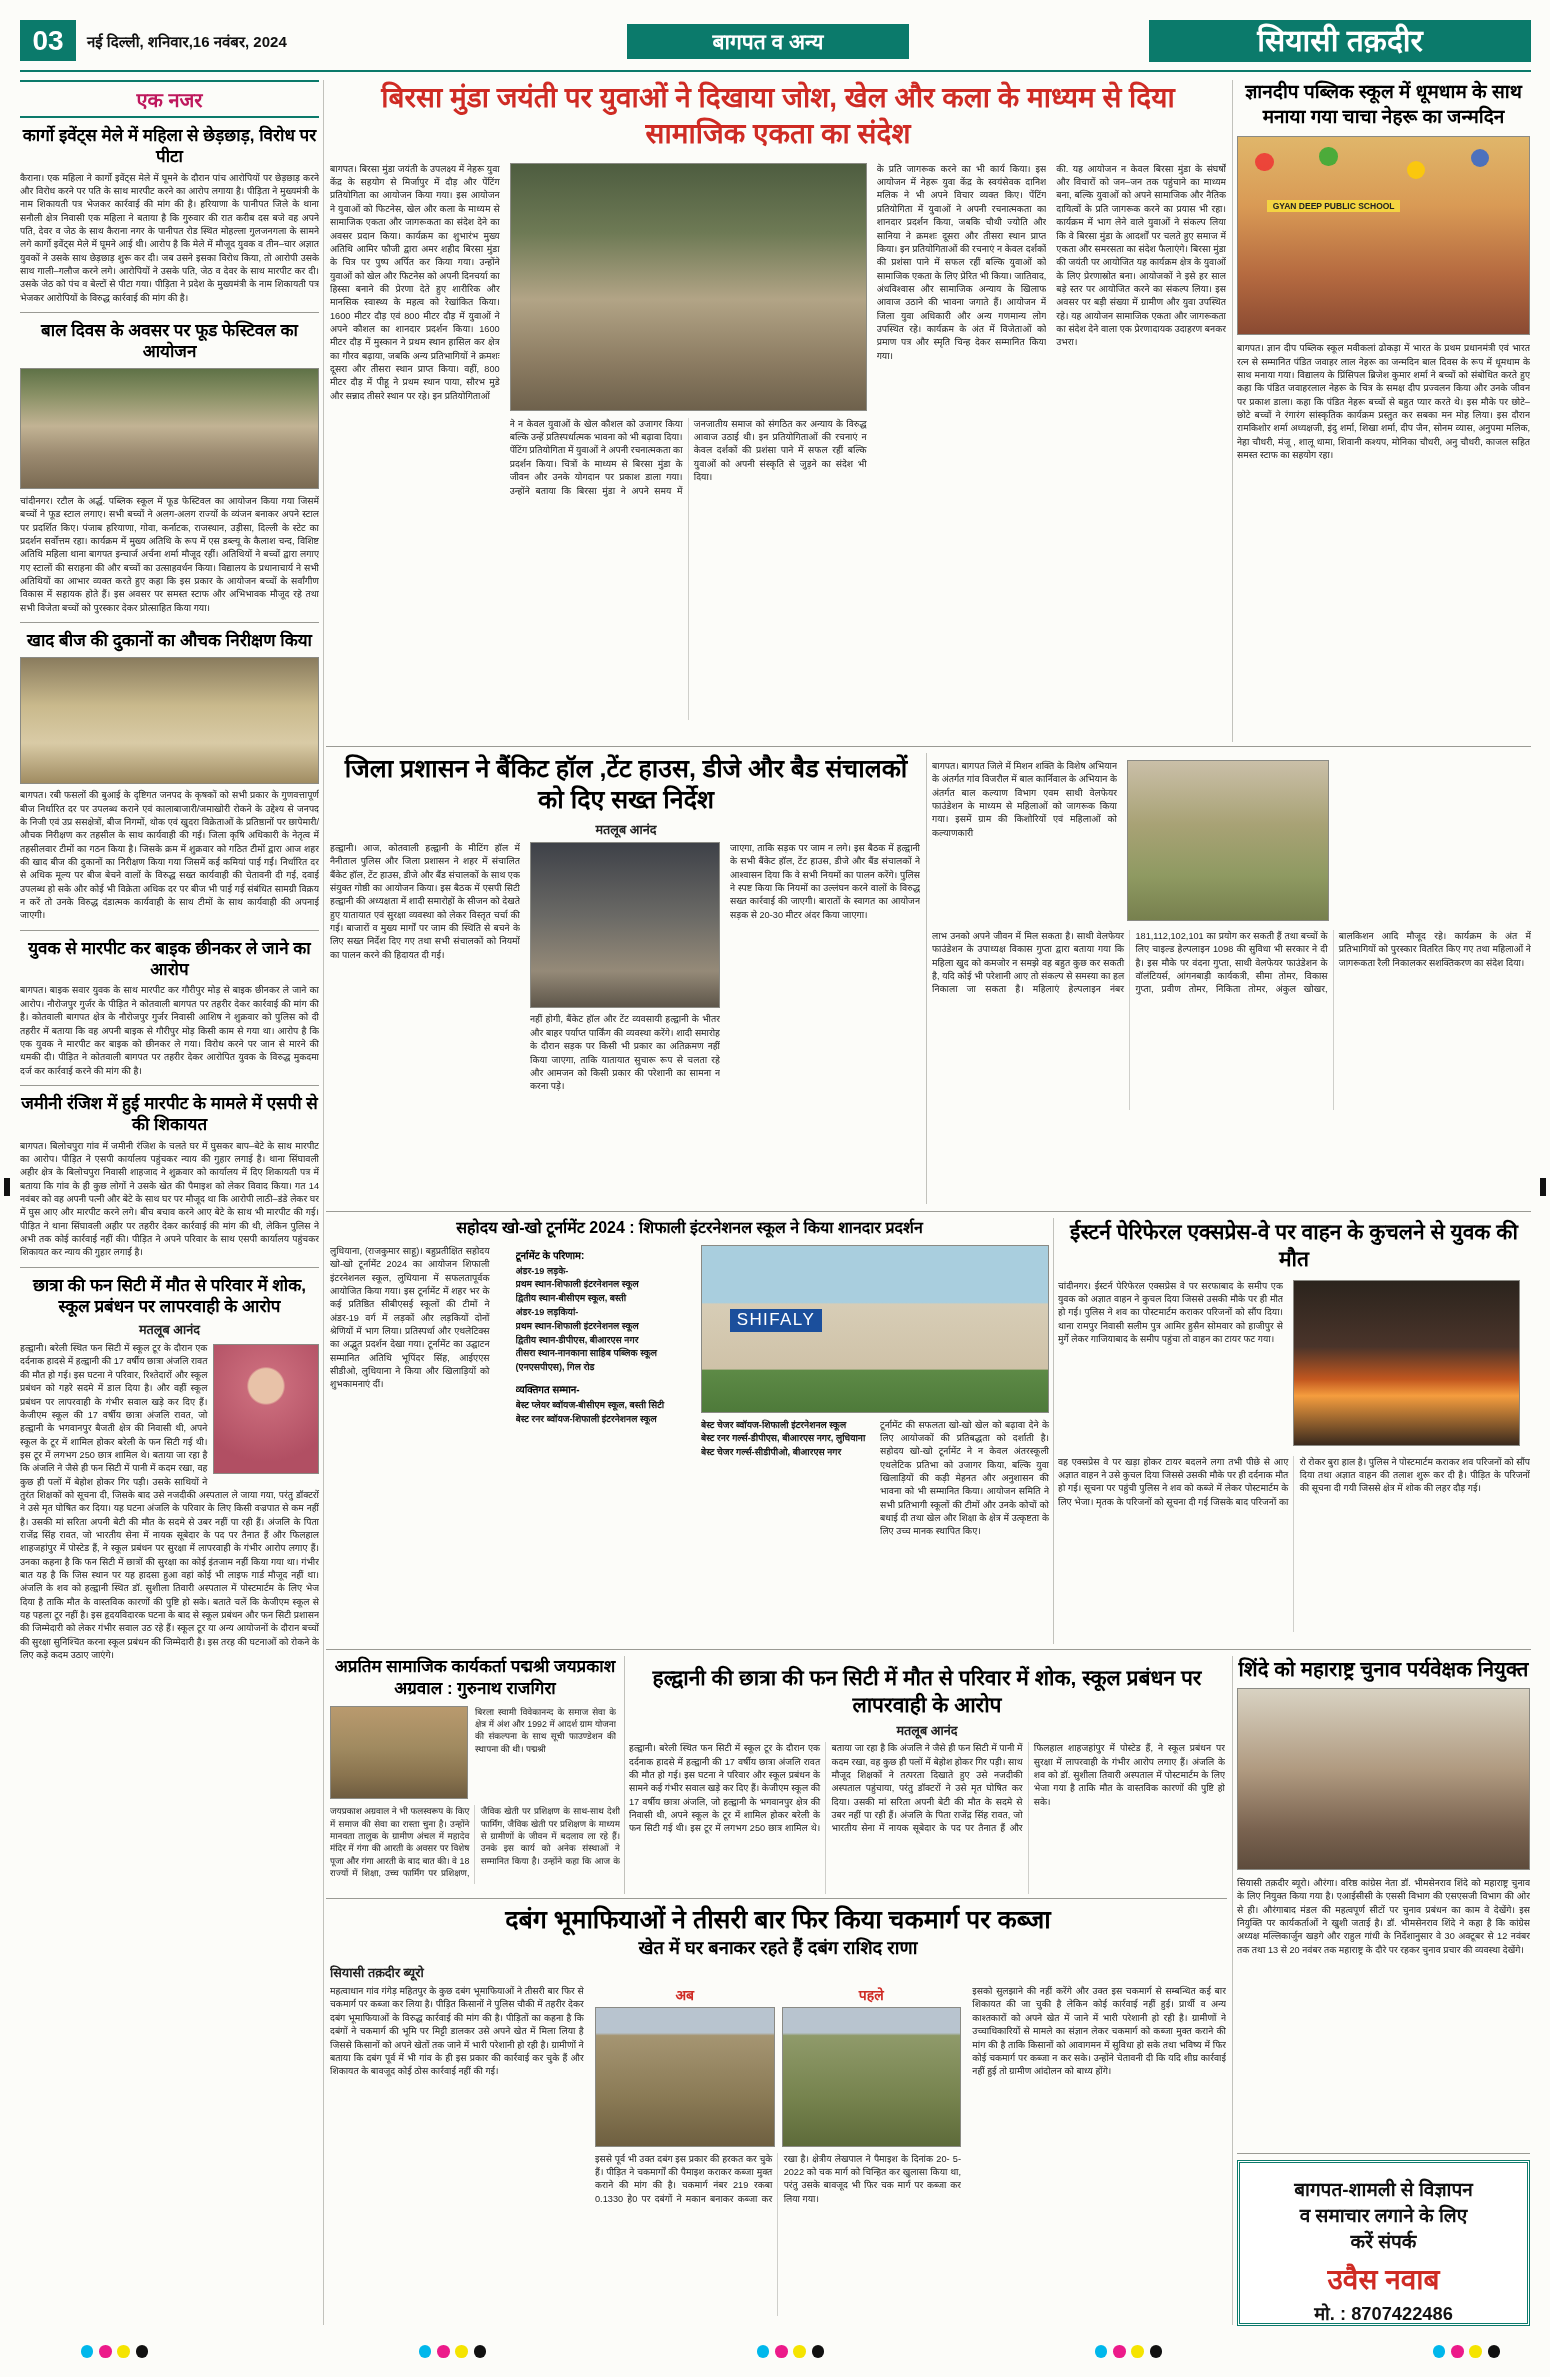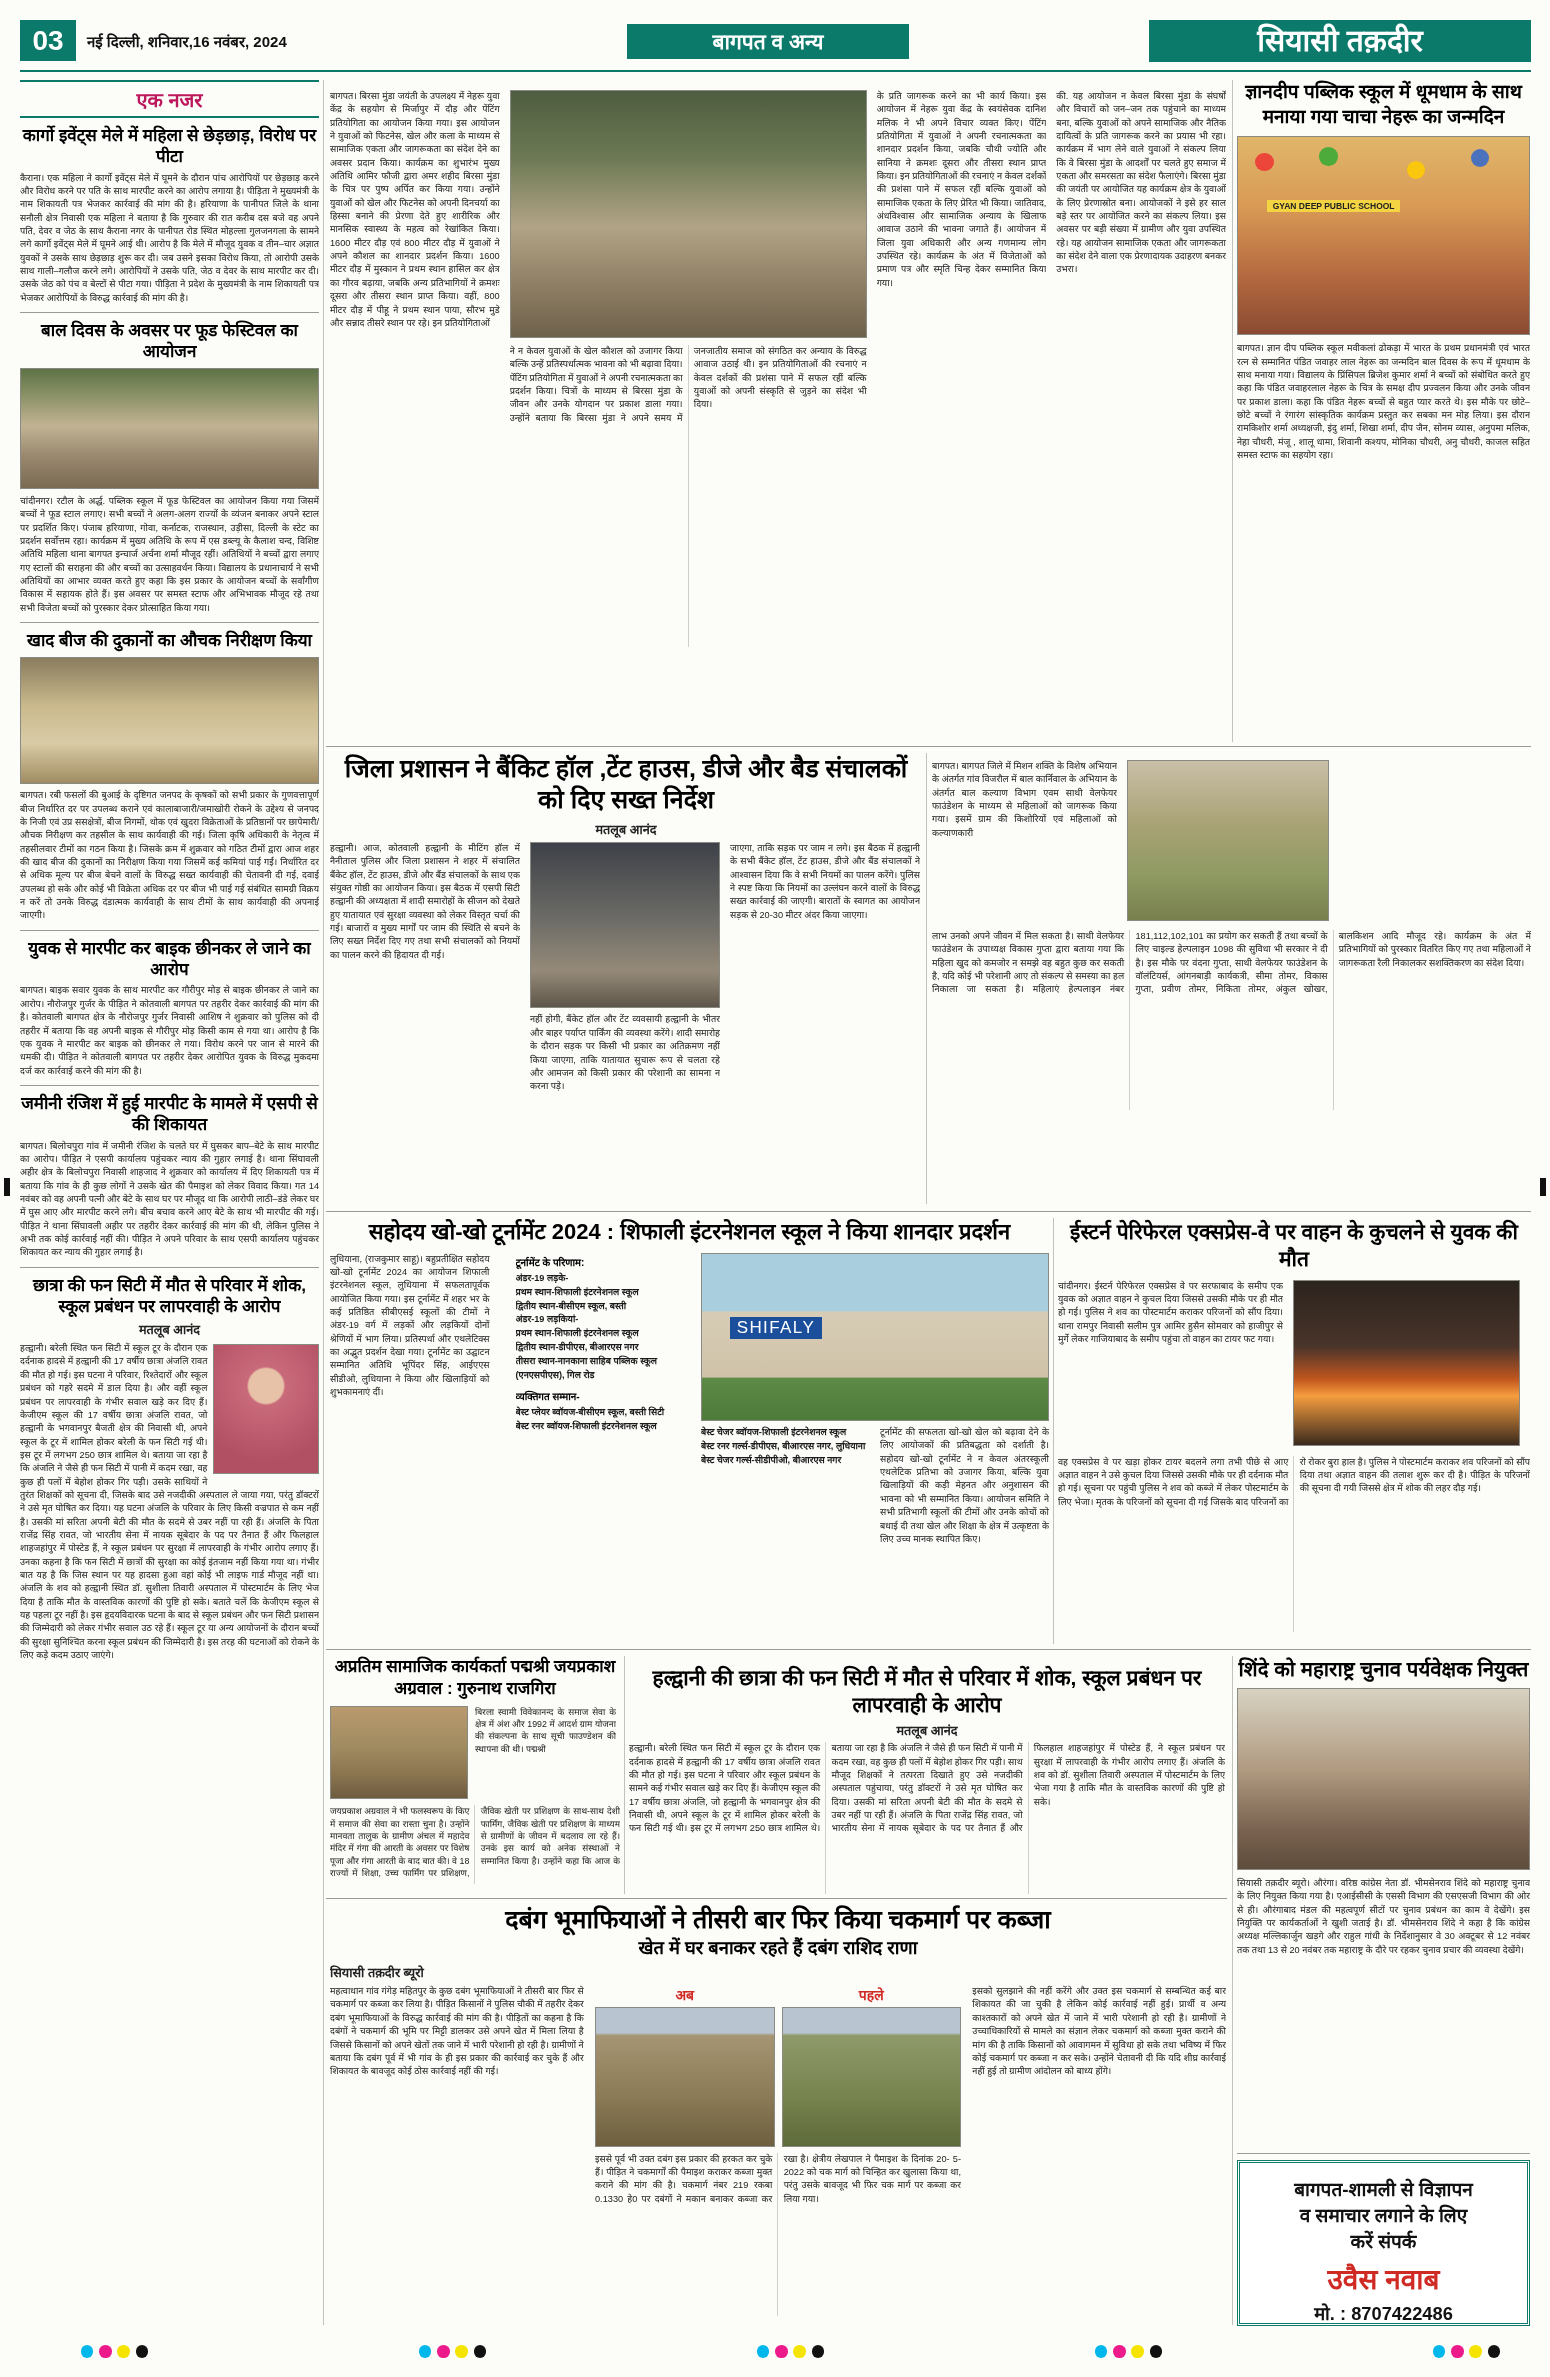--- a/index.html
+++ b/index.html
@@ -97,20 +97,21 @@
       <div class="headline-l" style="margin:2.8px 0 2.8px;">छात्रा की फन सिटी में मौत से परिवार में शोक, स्कूल प्रबंधन पर लापरवाही के आरोप</div>
       <div class="byline" style="margin-bottom:4.2px;">मतलूब आनंद</div>
       <div class="body-txt">
         <div class="photo ph-girl" style="float:right;width:106px;height:130px;margin:1.4px 0 4.2px 5.6px;"></div>
         <span>हल्द्वानी। बरेली स्थित फन सिटी में स्कूल टूर के दौरान एक दर्दनाक हादसे में हल्द्वानी की 17 वर्षीय छात्रा अंजलि रावत की मौत हो गई। इस घटना ने परिवार, रिश्तेदारों और स्कूल प्रबंधन को गहरे सदमे में डाल दिया है। और वहीं स्कूल प्रबंधन पर लापरवाही के गंभीर सवाल खड़े कर दिए हैं। केजीएम स्कूल की 17 वर्षीय छात्रा अंजलि रावत, जो हल्द्वानी के भगवानपुर बैजती क्षेत्र की निवासी थी, अपने स्कूल के टूर में शामिल होकर बरेली के फन सिटी गई थी। इस टूर में लगभग 250 छात्र शामिल थे। बताया जा रहा है कि अंजलि ने जैसे ही फन सिटी में पानी में कदम रखा, वह कुछ ही पलों में बेहोश होकर गिर पड़ी। उसके साथियों ने तुरंत शिक्षकों को सूचना दी, जिसके बाद उसे नजदीकी अस्पताल ले जाया गया, परंतु डॉक्टरों ने उसे मृत घोषित कर दिया। यह घटना अंजलि के परिवार के लिए किसी वज्रपात से कम नहीं है। उसकी मां सरिता अपनी बेटी की मौत के सदमे से उबर नहीं पा रही हैं। अंजलि के पिता राजेंद्र सिंह रावत, जो भारतीय सेना में नायक सूबेदार के पद पर तैनात हैं और फिलहाल शाहजहांपुर में पोस्टेड हैं, ने स्कूल प्रबंधन पर सुरक्षा में लापरवाही के गंभीर आरोप लगाए हैं। उनका कहना है कि फन सिटी में छात्रों की सुरक्षा का कोई इंतजाम नहीं किया गया था। गंभीर बात यह है कि जिस स्थान पर यह हादसा हुआ वहां कोई भी लाइफ गार्ड मौजूद नहीं था। अंजलि के शव को हल्द्वानी स्थित डॉ. सुशीला तिवारी अस्पताल में पोस्टमार्टम के लिए भेज दिया है ताकि मौत के वास्तविक कारणों की पुष्टि हो सके। बताते चलें कि केजीएम स्कूल से यह पहला टूर नहीं है। इस हृदयविदारक घटना के बाद से स्कूल प्रबंधन और फन सिटी प्रशासन की जिम्मेदारी को लेकर गंभीर सवाल उठ रहे हैं। स्कूल टूर या अन्य आयोजनों के दौरान बच्चों की सुरक्षा सुनिश्चित करना स्कूल प्रबंधन की जिम्मेदारी है। इस तरह की घटनाओं को रोकने के लिए कड़े कदम उठाए जाएंगे।</span>
       </div>
     </div>
   </div>
 
   <div class="abs clip" style="left:330px;top:80px;width:896px;height:661px;">
+    <div class="headline-xl">बिरसा मुंडा जयंती पर युवाओं ने दिखाया जोश, खेल और कला के माध्यम से दिया सामाजिक एकता का संदेश</div>
     <div style="display:flex;gap:10px;margin-top:10px;height:557px;">
       <div class="body-txt clip" style="width:211px;">बागपत। बिरसा मुंडा जयंती के उपलक्ष्य में नेहरू युवा केंद्र के सहयोग से मिर्जापुर में दौड़ और पेंटिंग प्रतियोगिता का आयोजन किया गया। इस आयोजन ने युवाओं को फिटनेस, खेल और कला के माध्यम से सामाजिक एकता और जागरूकता का संदेश देने का अवसर प्रदान किया। कार्यक्रम का शुभारंभ मुख्य अतिथि आमिर फौजी द्वारा अमर शहीद बिरसा मुंडा के चित्र पर पुष्प अर्पित कर किया गया। उन्होंने युवाओं को खेल और फिटनेस को अपनी दिनचर्या का हिस्सा बनाने की प्रेरणा देते हुए शारीरिक और मानसिक स्वास्थ्य के महत्व को रेखांकित किया। 1600 मीटर दौड़ एवं 800 मीटर दौड़ में युवाओं ने अपने कौशल का शानदार प्रदर्शन किया। 1600 मीटर दौड़ में मुस्कान ने प्रथम स्थान हासिल कर क्षेत्र का गौरव बढ़ाया, जबकि अन्य प्रतिभागियों ने क्रमशः दूसरा और तीसरा स्थान प्राप्त किया। वहीं, 800 मीटर दौड़ में पीहू ने प्रथम स्थान पाया, सौरभ मुडे और सन्नाद तीसरे स्थान पर रहे। इन प्रतियोगिताओं</div>
       <div style="width:444px;display:flex;flex-direction:column;">
         <div class="photo ph-birsa" style="width:100%;height:248px;"></div>
         <div class="body-txt cols-2 clip" style="flex:1;margin-top:7px;">ने न केवल युवाओं के खेल कौशल को उजागर किया बल्कि उन्हें प्रतिस्पर्धात्मक भावना को भी बढ़ावा दिया। पेंटिंग प्रतियोगिता में युवाओं ने अपनी रचनात्मकता का प्रदर्शन किया। चित्रों के माध्यम से बिरसा मुंडा के जीवन और उनके योगदान पर प्रकाश डाला गया। उन्होंने बताया कि बिरसा मुंडा ने अपने समय में जनजातीय समाज को संगठित कर अन्याय के विरुद्ध आवाज उठाई थी। इन प्रतियोगिताओं की रचनाएं न केवल दर्शकों की प्रशंसा पाने में सफल रहीं बल्कि युवाओं को अपनी संस्कृति से जुड़ने का संदेश भी दिया।</div>
       </div>
       <div class="body-txt clip" style="width:211px;">के प्रति जागरूक करने का भी कार्य किया। इस आयोजन में नेहरू युवा केंद्र के स्वयंसेवक दानिश मलिक ने भी अपने विचार व्यक्त किए। पेंटिंग प्रतियोगिता में युवाओं ने अपनी रचनात्मकता का शानदार प्रदर्शन किया, जबकि चौथी ज्योति और सानिया ने क्रमशः दूसरा और तीसरा स्थान प्राप्त किया। इन प्रतियोगिताओं की रचनाएं न केवल दर्शकों की प्रशंसा पाने में सफल रहीं बल्कि युवाओं को सामाजिक एकता के लिए प्रेरित भी किया। जातिवाद, अंधविश्वास और सामाजिक अन्याय के खिलाफ आवाज उठाने की भावना जगाते हैं। आयोजन में जिला युवा अधिकारी और अन्य गणमान्य लोग उपस्थित रहे। कार्यक्रम के अंत में विजेताओं को प्रमाण पत्र और स्मृति चिन्ह देकर सम्मानित किया गया।</div>
       <div class="body-txt clip" style="width:211px;">की. यह आयोजन न केवल बिरसा मुंडा के संघर्षों और विचारों को जन–जन तक पहुंचाने का माध्यम बना, बल्कि युवाओं को अपने सामाजिक और नैतिक दायित्वों के प्रति जागरूक करने का प्रयास भी रहा। कार्यक्रम में भाग लेने वाले युवाओं ने संकल्प लिया कि वे बिरसा मुंडा के आदर्शों पर चलते हुए समाज में एकता और समरसता का संदेश फैलाएंगे। बिरसा मुंडा की जयंती पर आयोजित यह कार्यक्रम क्षेत्र के युवाओं के लिए प्रेरणास्रोत बना। आयोजकों ने इसे हर साल बड़े स्तर पर आयोजित करने का संकल्प लिया। इस अवसर पर बड़ी संख्या में ग्रामीण और युवा उपस्थित रहे। यह आयोजन सामाजिक एकता और जागरूकता का संदेश देने वाला एक प्रेरणादायक उदाहरण बनकर उभरा।</div>
     </div>
   </div>
@@ -148,21 +149,21 @@
     <div style="display:flex;gap:10px;margin-top:7px;height:163px;">
       <div class="body-txt clip" style="width:185px;">बागपत। बागपत जिले में मिशन शक्ति के विशेष अभियान के अंतर्गत गांव विजरौल में बाल कार्निवाल के अभियान के अंतर्गत बाल कल्याण विभाग एवम साथी वेलफेयर फाउंडेशन के माध्यम से महिलाओं को जागरूक किया गया। इसमें ग्राम की किशोरियों एवं महिलाओं को कल्याणकारी</div>
       <div class="photo ph-mission" style="width:202px;height:161px;"></div>
     </div>
     <div class="body-txt cols-3 clip" style="margin-top:7px;height:180px;">लाभ उनको अपने जीवन में मिल सकता है। साथी वेलफेयर फाउंडेशन के उपाध्यक्ष विकास गुप्ता द्वारा बताया गया कि महिला खुद को कमजोर न समझे वह बहुत कुछ कर सकती है, यदि कोई भी परेशानी आए तो संकल्प से समस्या का हल निकाला जा सकता है। महिलाएं हेल्पलाइन नंबर 181,112,102,101 का प्रयोग कर सकती हैं तथा बच्चों के लिए चाइल्ड हेल्पलाइन 1098 की सुविधा भी सरकार ने दी है। इस मौके पर वंदना गुप्ता, साथी वेलफेयर फाउंडेशन के वॉलंटियर्स, आंगनबाड़ी कार्यकत्री, सीमा तोमर, विकास गुप्ता, प्रवीण तोमर, निकिता तोमर, अंकुल खोखर, बालकिशन आदि मौजूद रहे। कार्यक्रम के अंत में प्रतिभागियों को पुरस्कार वितरित किए गए तथा महिलाओं ने जागरूकता रैली निकालकर सशक्तिकरण का संदेश दिया।</div>
   </div>
 
   <div class="hdiv" style="left:326px;top:1211px;width:1205px;"></div>
 
   <div class="abs clip" style="left:330px;top:1218px;width:719px;height:426px;">
-    <div class="headline-blk" style="font-size:22px;line-height:1.25;">सहोदय खो-खो टूर्नामेंट 2024 : शिफाली इंटरनेशनल स्कूल ने किया शानदार प्रदर्शन</div>
+    <div class="headline-blk" style="font-size:16px;line-height:1.25;">सहोदय खो-खो टूर्नामेंट 2024 : शिफाली इंटरनेशनल स्कूल ने किया शानदार प्रदर्शन</div>
     <div style="display:flex;gap:26px;margin-top:7px;height:366px;">
       <div class="body-txt clip" style="width:173px;">लुधियाना, (राजकुमार साहू)। बहुप्रतीक्षित सहोदय खो-खो टूर्नामेंट 2024 का आयोजन शिफाली इंटरनेशनल स्कूल, लुधियाना में सफलतापूर्वक आयोजित किया गया। इस टूर्नामेंट में शहर भर के कई प्रतिष्ठित सीबीएसई स्कूलों की टीमों ने अंडर-19 वर्ग में लड़कों और लड़कियों दोनों श्रेणियों में भाग लिया। प्रतिस्पर्धा और एथलेटिक्स का अद्भुत प्रदर्शन देखा गया। टूर्नामेंट का उद्घाटन सम्मानित अतिथि भूपिंदर सिंह, आईएएस सीडीओ, लुधियाना ने किया और खिलाड़ियों को शुभकामनाएं दीं।</div>
       <div class="clip" style="width:173px;">
         <div class="res-head">टूर्नामेंट के परिणाम:</div>
         <div class="res-line">अंडर-19 लड़के-</div>
         <div class="res-line">प्रथम स्थान-शिफाली इंटरनेशनल स्कूल</div>
         <div class="res-line">द्वितीय स्थान-बीसीएम स्कूल, बस्ती</div>
         <div class="res-line">अंडर-19 लड़कियां-</div>
         <div class="res-line">प्रथम स्थान-शिफाली इंटरनेशनल स्कूल</div>
         <div class="res-line">द्वितीय स्थान-डीपीएस, बीआरएस नगर</div>

